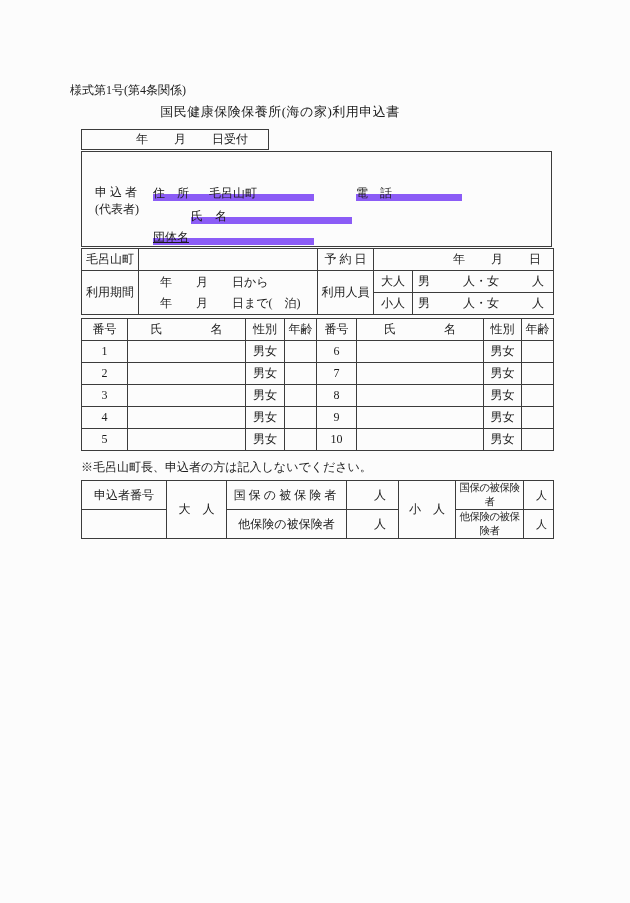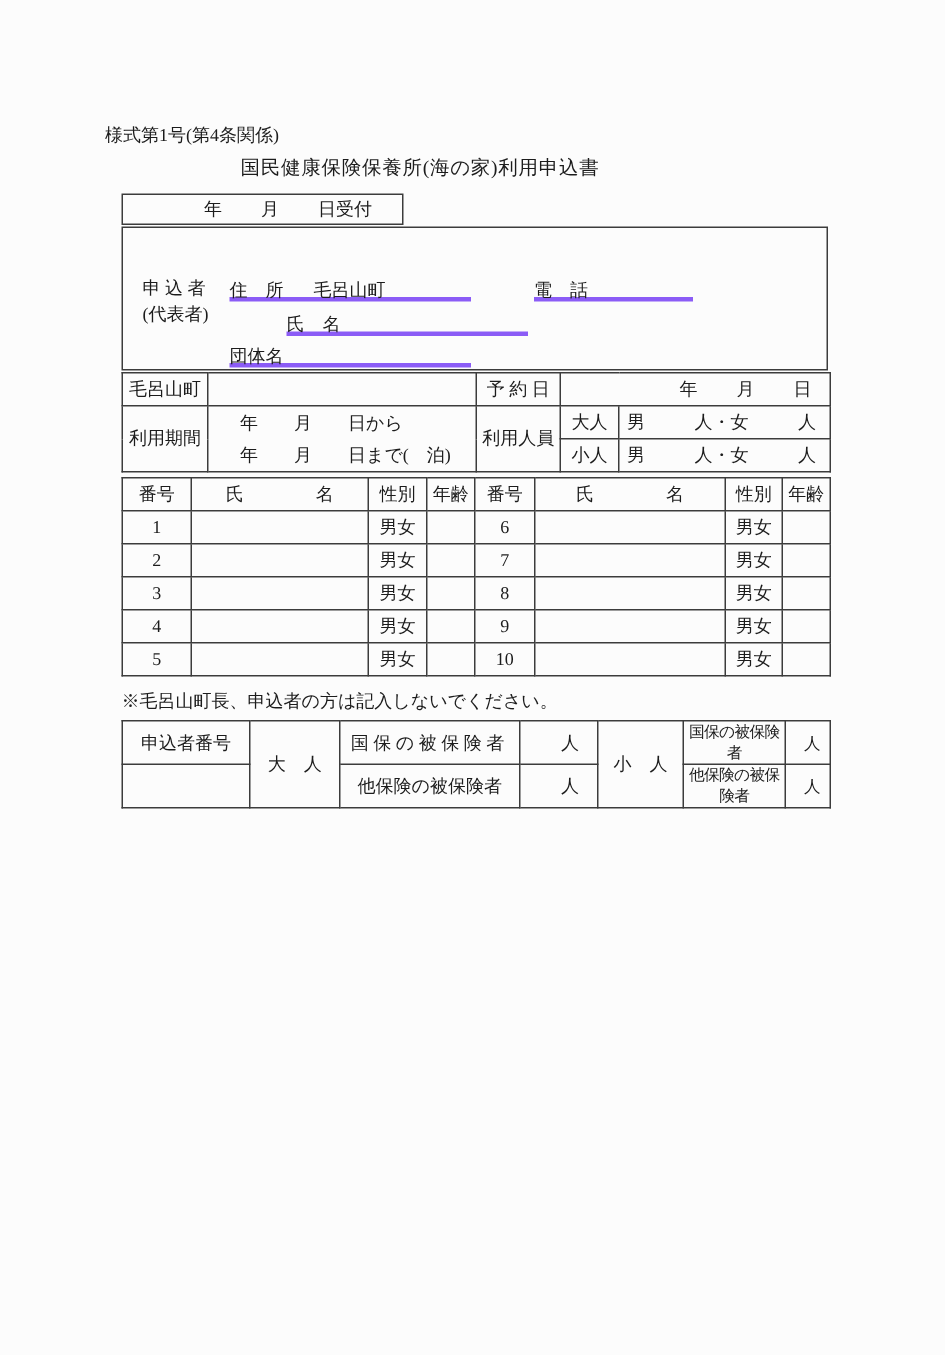--- a/index.html
+++ b/index.html
@@ -23,30 +23,30 @@
     gap:26px;padding-right:20px;font-size:12px;
   }
   
   #statement-box{
     left:81px;top:151px;width:471px;height:96px;
     border:1px solid #3c3c3c;box-sizing:border-box;
   }
   #statement-line{position:absolute;left:15px;top:10px;font-size:12px;white-space:nowrap;letter-spacing:-0.3px;}
   #applicant-label{position:absolute;left:13px;top:32px;font-size:12px;line-height:17px;}
   .fld{position:absolute;font-size:12px;}
-  .ul{display:inline-block;border-bottom:3px solid #8b5cf6;box-sizing:border-box;height:16px;vertical-align:bottom;}
+  .ul{display:inline-block;border-bottom:7px solid #8b5cf6;box-sizing:border-box;height:16px;vertical-align:bottom;}
   #fld-address{left:71px;top:33px;}
   #fld-address .ul{width:161px;}
   #fld-address .val{margin-left:20px;}
   #fld-phone{left:258px;top:33px;margin-left:16px;}
   #fld-phone .ul{width:106px;}
   #fld-name{left:71px;top:56px;}
   #fld-name .ul{width:161px;margin-left:38px;}
   #fld-group{left:71px;top:77px;}
-  #fld-group .ul{width:161px;}
+  #fld-group .ul{width:161px;text-decoration:underline;}
   
   table{border-collapse:collapse;table-layout:fixed;font-size:12px;}
   td{border:1px solid #3c3c3c;height:21px;padding:0;text-align:center;vertical-align:middle;overflow:hidden;}
   #booking-table{left:81px;top:248px;}
   #roster-table{left:81px;top:318px;}
   #office-table{left:81px;top:480px;}
   td.blank{background:transparent;}
   .two-line{line-height:21px;text-align:left;padding-left:21px;}
   .date-right{display:flex;justify-content:flex-end;align-items:center;gap:26px;padding-right:12px;}
   .people-row{display:flex;justify-content:space-between;align-items:center;padding:0 9px 0 5px;}

